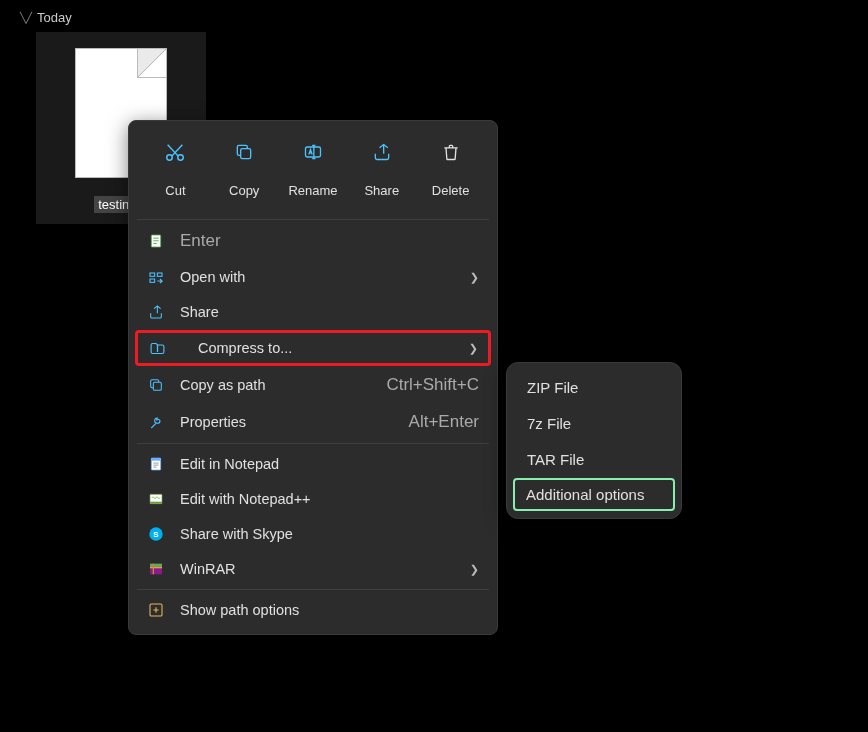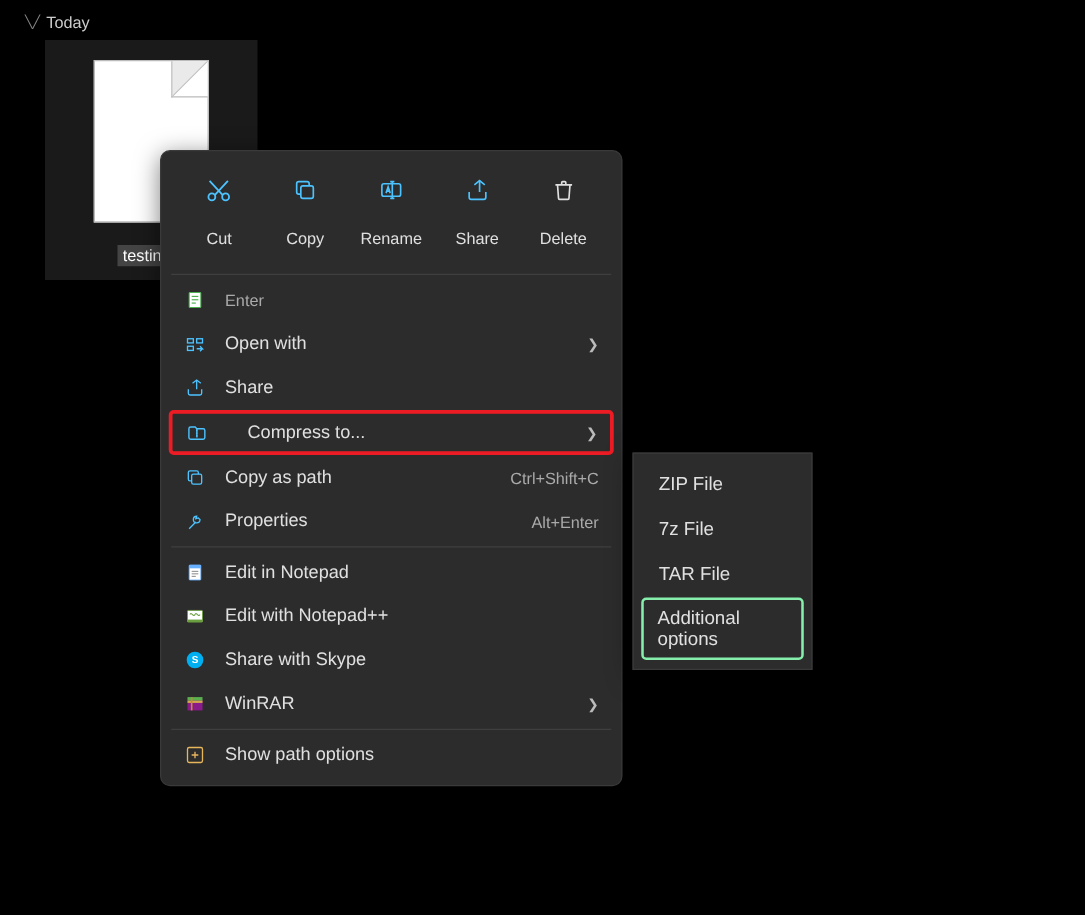--- a/index.html
+++ b/index.html
@@ -146,36 +146,36 @@
       align-items: center;
       justify-content: center;
       flex-shrink: 0;
     }
 
     .menu-label {
       flex: 1;
     }
 
     .menu-hint {
-      font-size: 13px;
+      font-size: 17px;
       color: #aaa;
     }
 
     .menu-arrow {
       font-size: 11px;
       color: #bbb;
     }
 
     .submenu {
       position: absolute;
       left: 506px;
       top: 362px;
-      width: 144px;
+      width: 176px;
       background: #2c2c2c;
-      border-radius: 0;
+      border-radius: 12px;
       padding: 6px 4px;
       box-shadow: 0 4px 20px rgba(0,0,0,0.5);
       border: 1px solid #3a3a3a;
     }
 
     .submenu-item {
       padding: 9px 14px;
       margin: 1px 2px;
       font-size: 15px;
       color: #e0e0e0;

